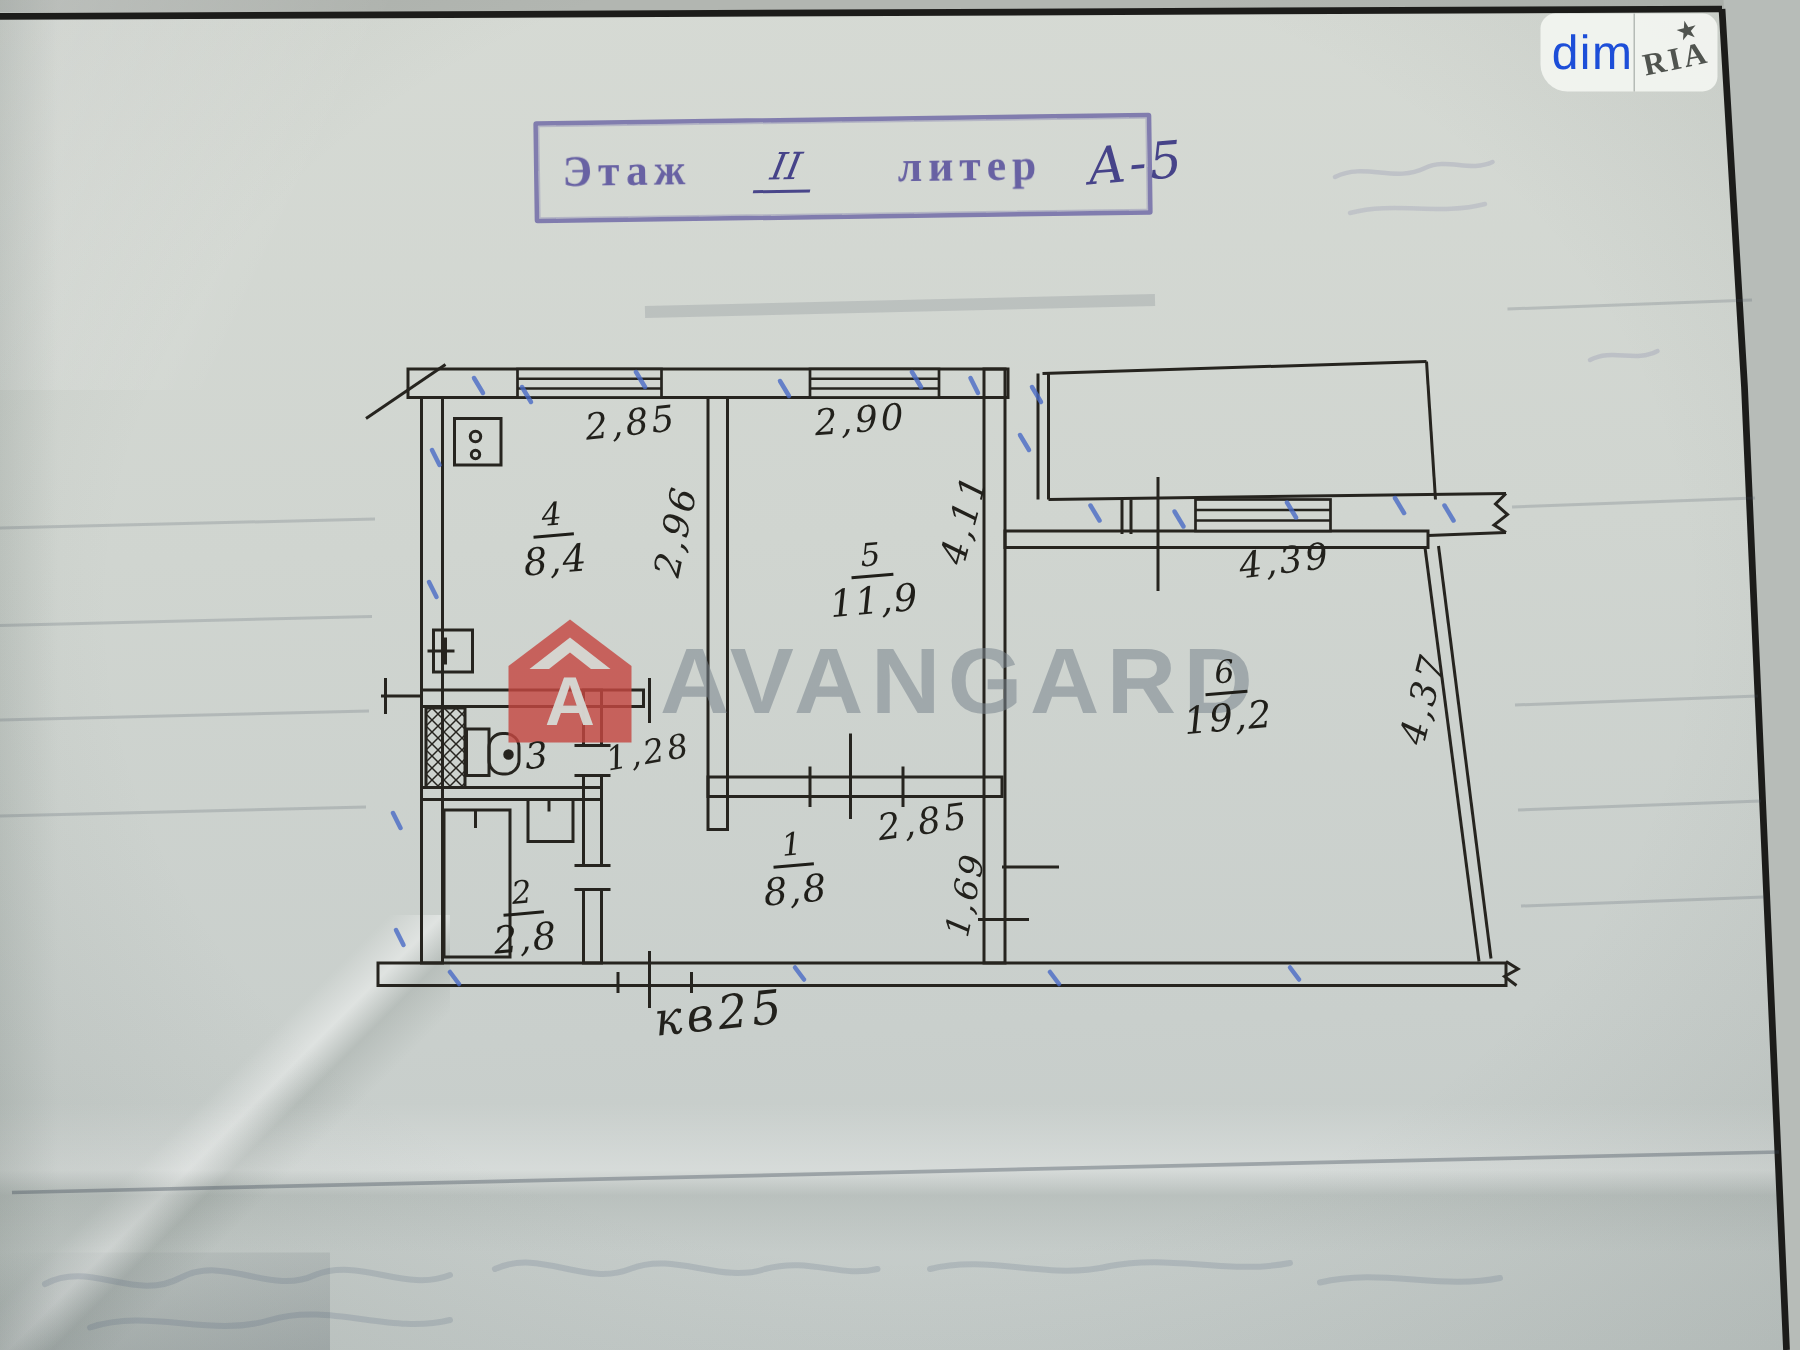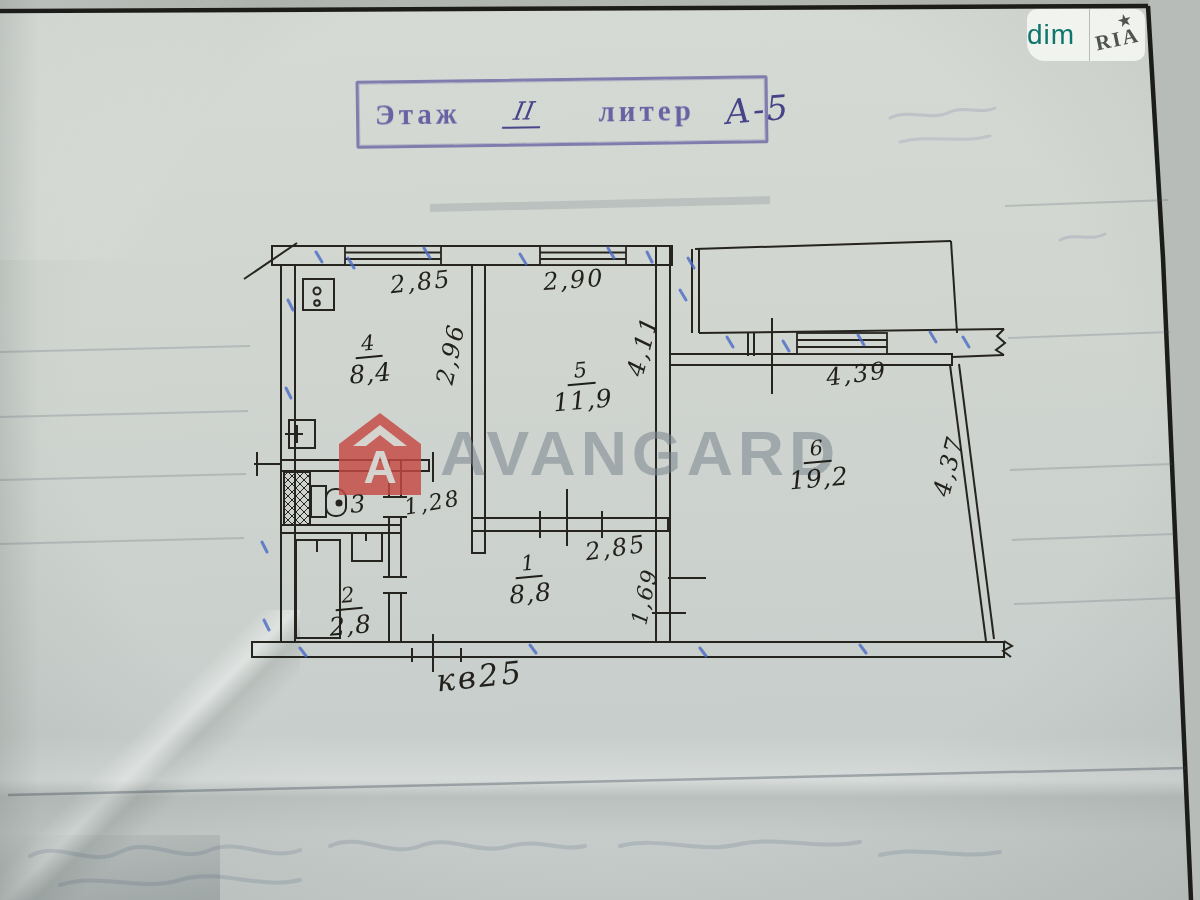--- a/index.html
+++ b/index.html
@@ -42,21 +42,21 @@
   .st-hand{font-family:"DejaVu Serif",serif;font-style:italic;color:rgba(58,54,130,0.92);}
   .st-floor-val{margin-left:44px;font-size:25px;border-bottom:2px solid rgba(58,54,130,0.9);
             padding:0 9px 1px;transform:skewX(-12deg);}
   .st-liter-lbl{margin-left:56px;}
   .st-liter-val{margin-left:30px;font-size:34px;letter-spacing:2px;transform:rotate(-4deg);}
 
   
   .badge{position:absolute;left:1027px;top:9px;width:118px;height:52px;z-index:9;
          background:rgba(243,245,241,0.92);border-radius:10px 10px 10px 18px;
          display:flex;align-items:center;}
-  .badge-dim{flex:0 0 62px;text-align:left;font-size:28px;color:#0f766e;font-weight:500;letter-spacing:1px;}
+  .badge-dim{flex:0 0 62px;text-align:right;font-size:32px;color:#1d4ed8;font-weight:500;letter-spacing:1px;}
   .badge-sep{width:1px;height:100%;background:rgba(170,176,172,0.85);}
   .badge-ria{flex:1;text-align:center;font-family:"Liberation Serif",serif;font-weight:700;font-size:21px;
          color:#50544f;transform:rotate(-12deg);letter-spacing:2px;margin-top:8px;}
   .badge-star{position:absolute;right:13px;top:1px;font-size:17px;color:#50544f;transform:rotate(-14deg);}
 
   
   .room-label{position:absolute;z-index:7;text-align:center;font-family:"DejaVu Serif",serif;
         font-style:italic;color:#1f1e19;transform:rotate(-5deg);}
   .rl-num{display:inline-block;font-size:21px;line-height:1;padding:0 7px 2px;border-bottom:2px solid #1f1e19;}
   .rl-area{display:block;font-size:25px;line-height:1.25;letter-spacing:1px;}

